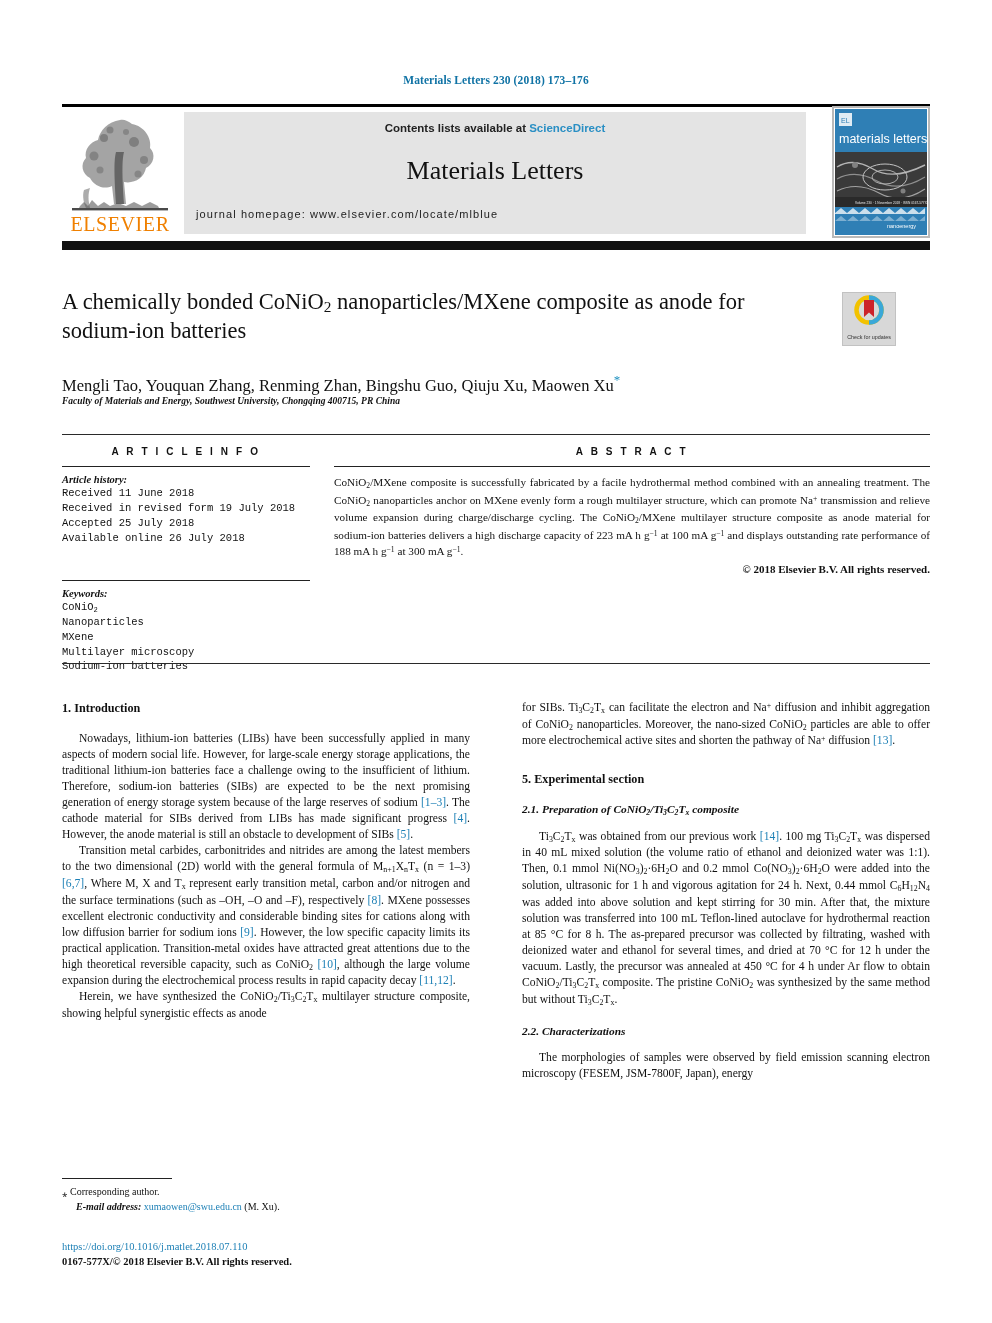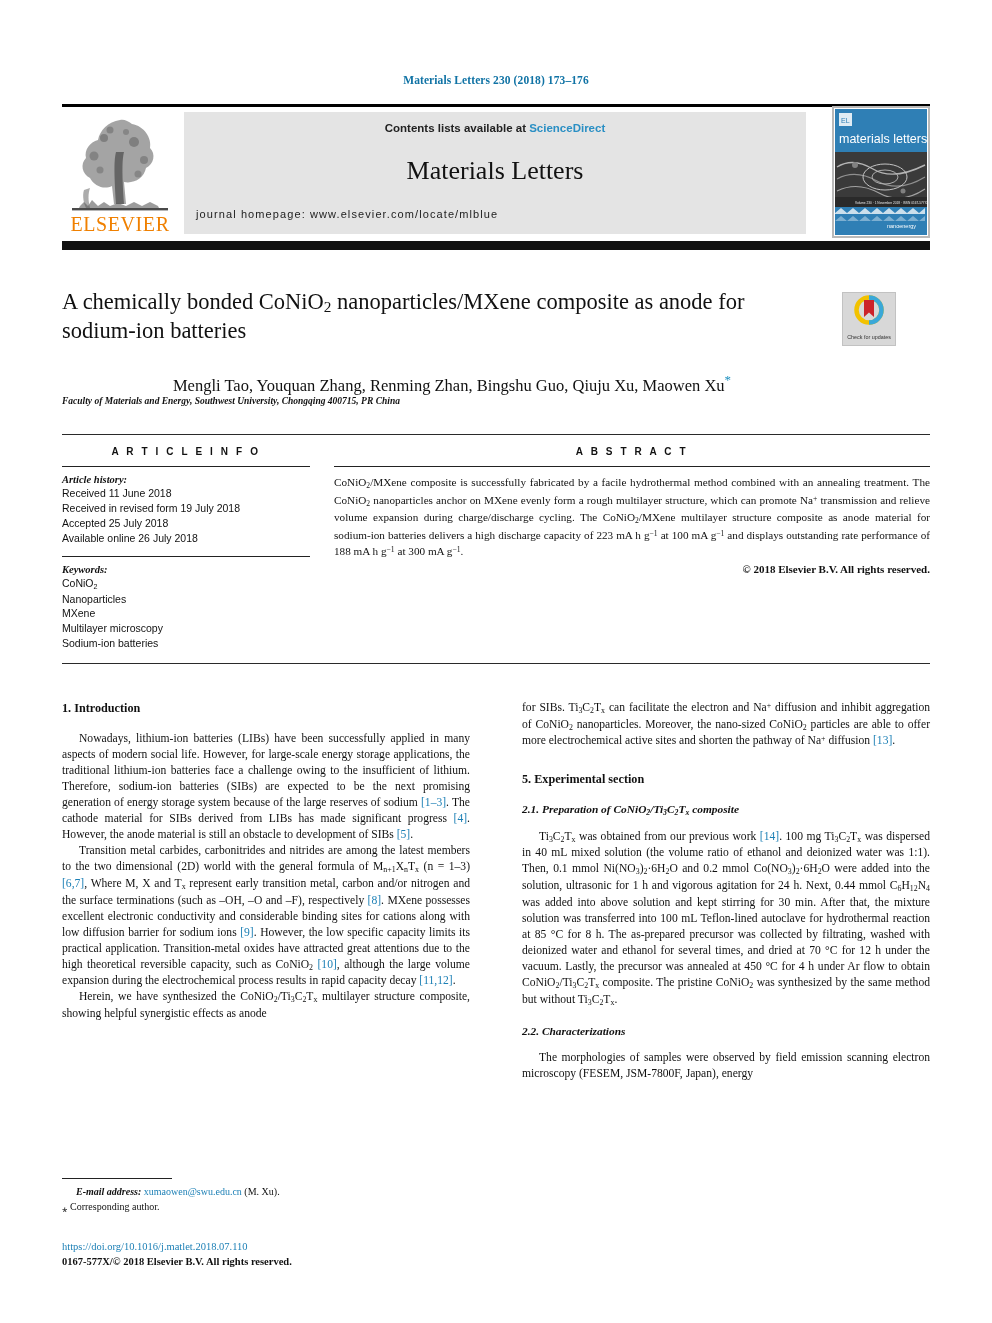--- a/index.html
+++ b/index.html
@@ -130,21 +130,20 @@
     margin: 0;
     font-weight: normal;
   }
   .authors {
     position: absolute;
     left: 62px; top: 372px;
     width: 780px;
     font-family: "Liberation Serif", serif;
     font-size: 16.5px;
     color: #111;
-    text-align: center;
   }
   .authors .star { color: #1b8fbf; font-size: 13px; vertical-align: super;}
   .affil {
     position: absolute;
     left: 62px; top: 396px;
     width: 780px;
     font-family: "Liberation Serif", serif;
     font-style: italic;
     font-weight: bold;
     font-size: 9.5px;
@@ -200,26 +199,26 @@
   }
   .info-sub {
     font-family: "Liberation Serif", serif;
     font-style: italic;
     font-weight: bold;
     font-size: 10.5px;
     color: #111;
     margin: 0 0 1px 0;
   }
   .info-line {
-    font-family: Liberation Sans, sans-serif;
+    font-family: Liberation Mono, monospace;
     font-size: 10.5px;
     line-height: 1.42;
     color: #111;
   }
-  .kw-block { margin-top: 10px; }
+  .kw-block { margin-top: 34px; }
   .abstract-body {
     font-family: "Liberation Serif", serif;
     font-size: 11.2px;
     line-height: 1.44;
     text-align: justify;
     color: #111;
     margin: 0;
   }
   .copyright {
     font-family: "Liberation Serif", serif;
@@ -429,29 +428,29 @@
     <div class="h-sub" style="margin-top:0;">2.1. Preparation of CoNiO<sub>2</sub>/Ti<sub>3</sub>C<sub>2</sub>T<sub>x</sub> composite</div>
 
     <p class="para">Ti<sub>3</sub>C<sub>2</sub>T<sub>x</sub> was obtained from our previous work <span class="ref">[14]</span>. 100&nbsp;mg Ti<sub>3</sub>C<sub>2</sub>T<sub>x</sub> was dispersed in 40&nbsp;mL mixed solution (the volume ratio of ethanol and deionized water was 1:1). Then, 0.1 mmol Ni(NO<sub>3</sub>)<sub>2</sub>·6H<sub>2</sub>O and 0.2 mmol Co(NO<sub>3</sub>)<sub>2</sub>·6H<sub>2</sub>O were added into the solution, ultrasonic for 1 h and vigorous agitation for 24 h. Next, 0.44 mmol C<sub>6</sub>H<sub>12</sub>N<sub>4</sub> was added into above solution and kept stirring for 30 min. After that, the mixture solution was transferred into 100&nbsp;mL Teflon-lined autoclave for hydrothermal reaction at 85&nbsp;°C for 8 h. The as-prepared precursor was collected by filtrating, washed with deionized water and ethanol for several times, and dried at 70&nbsp;°C for 12 h under the vacuum. Lastly, the precursor was annealed at 450&nbsp;°C for 4 h under Ar flow to obtain CoNiO<sub>2</sub>/Ti<sub>3</sub>C<sub>2</sub>T<sub>x</sub> composite. The pristine CoNiO<sub>2</sub> was synthesized by the same method but without Ti<sub>3</sub>C<sub>2</sub>T<sub>x</sub>.</p>
 
     <div class="h-sub">2.2. Characterizations</div>
     <p class="para">The morphologies of samples were observed by field emission scanning electron microscopy (FESEM, JSM-7800F, Japan), energy</p>
   </div>
 
   <div class="foot-rule"></div>
   <div class="footnote">
+    <div>
+      <span class="fn-star">⁎</span>
+      <span>Corresponding author.</span>
+    </div>
     <div style="padding-left:14px;">
       <span class="em-ital">E-mail address:</span>
       <span class="lnk">xumaowen@swu.edu.cn</span>
       <span>(M. Xu).</span>
     </div>
-    <div>
-      <span class="fn-star">⁎</span>
-      <span>Corresponding author.</span>
-    </div>
   </div>
 
   <div class="doi-block">
     <div class="doi-link">https://doi.org/10.1016/j.matlet.2018.07.110</div>
     <div class="issn-line">0167-577X/© 2018 Elsevier B.V. All rights reserved.</div>
   </div>
 
 </div>
 
 </body></html>

